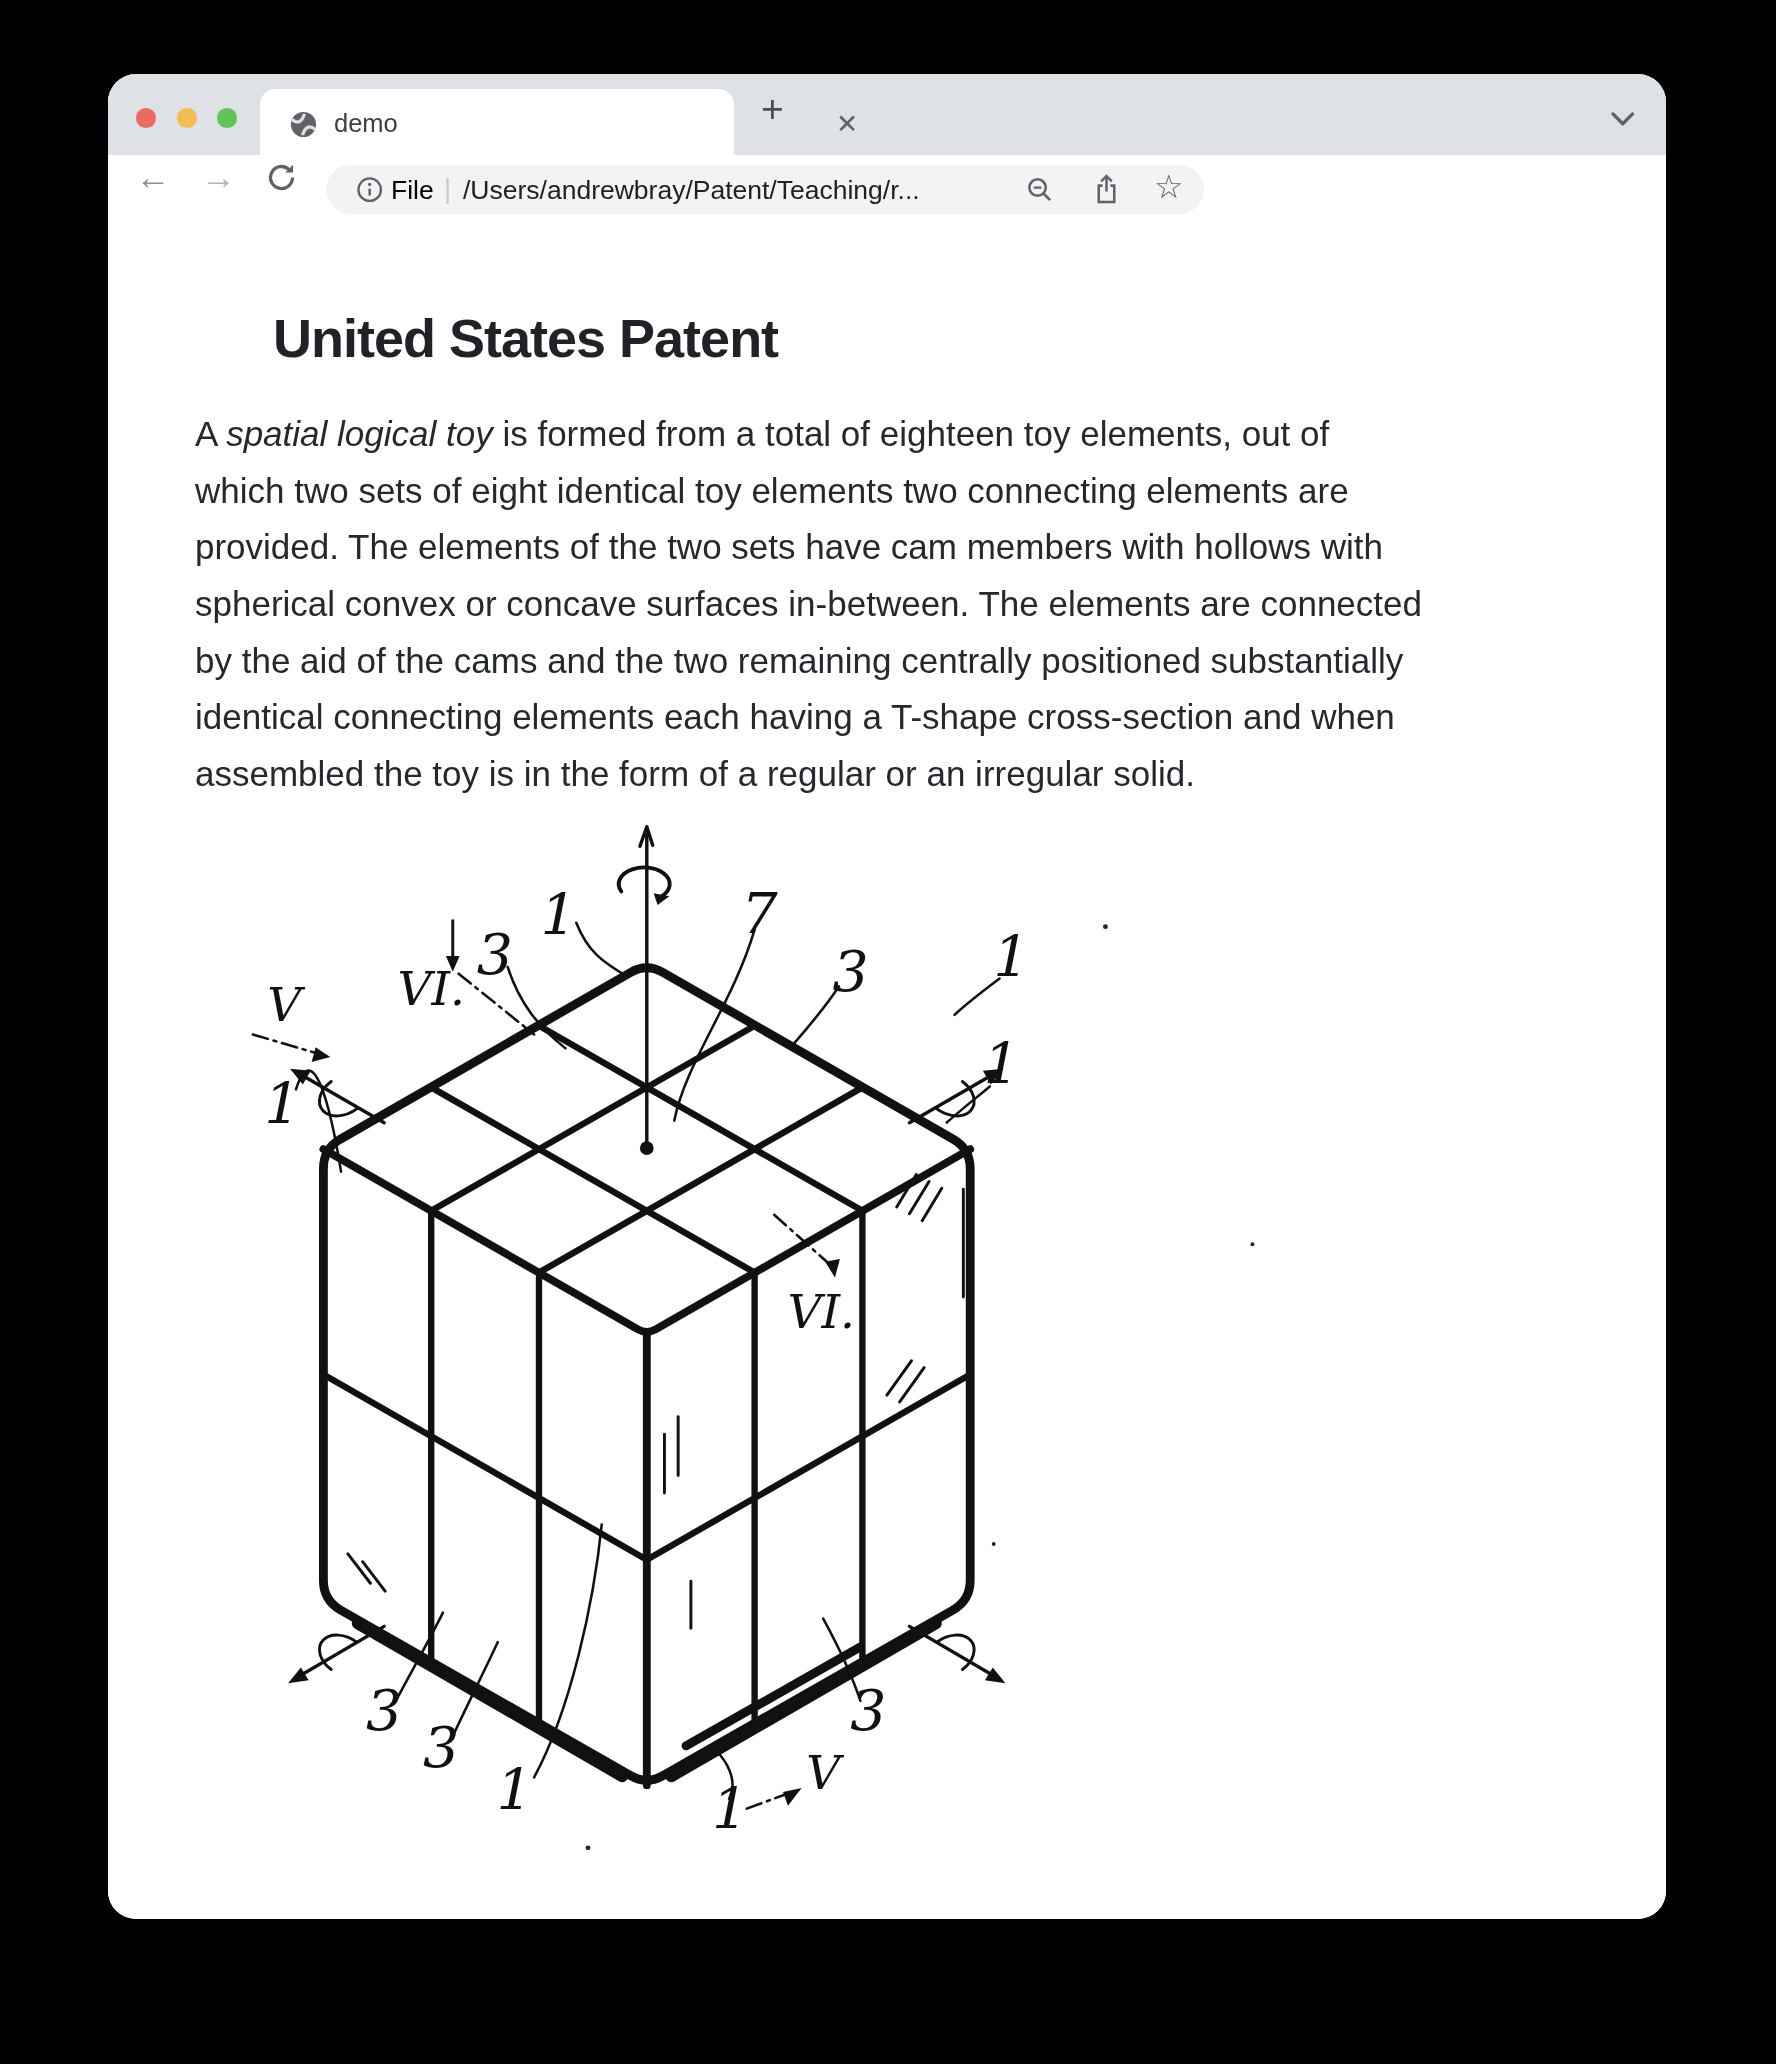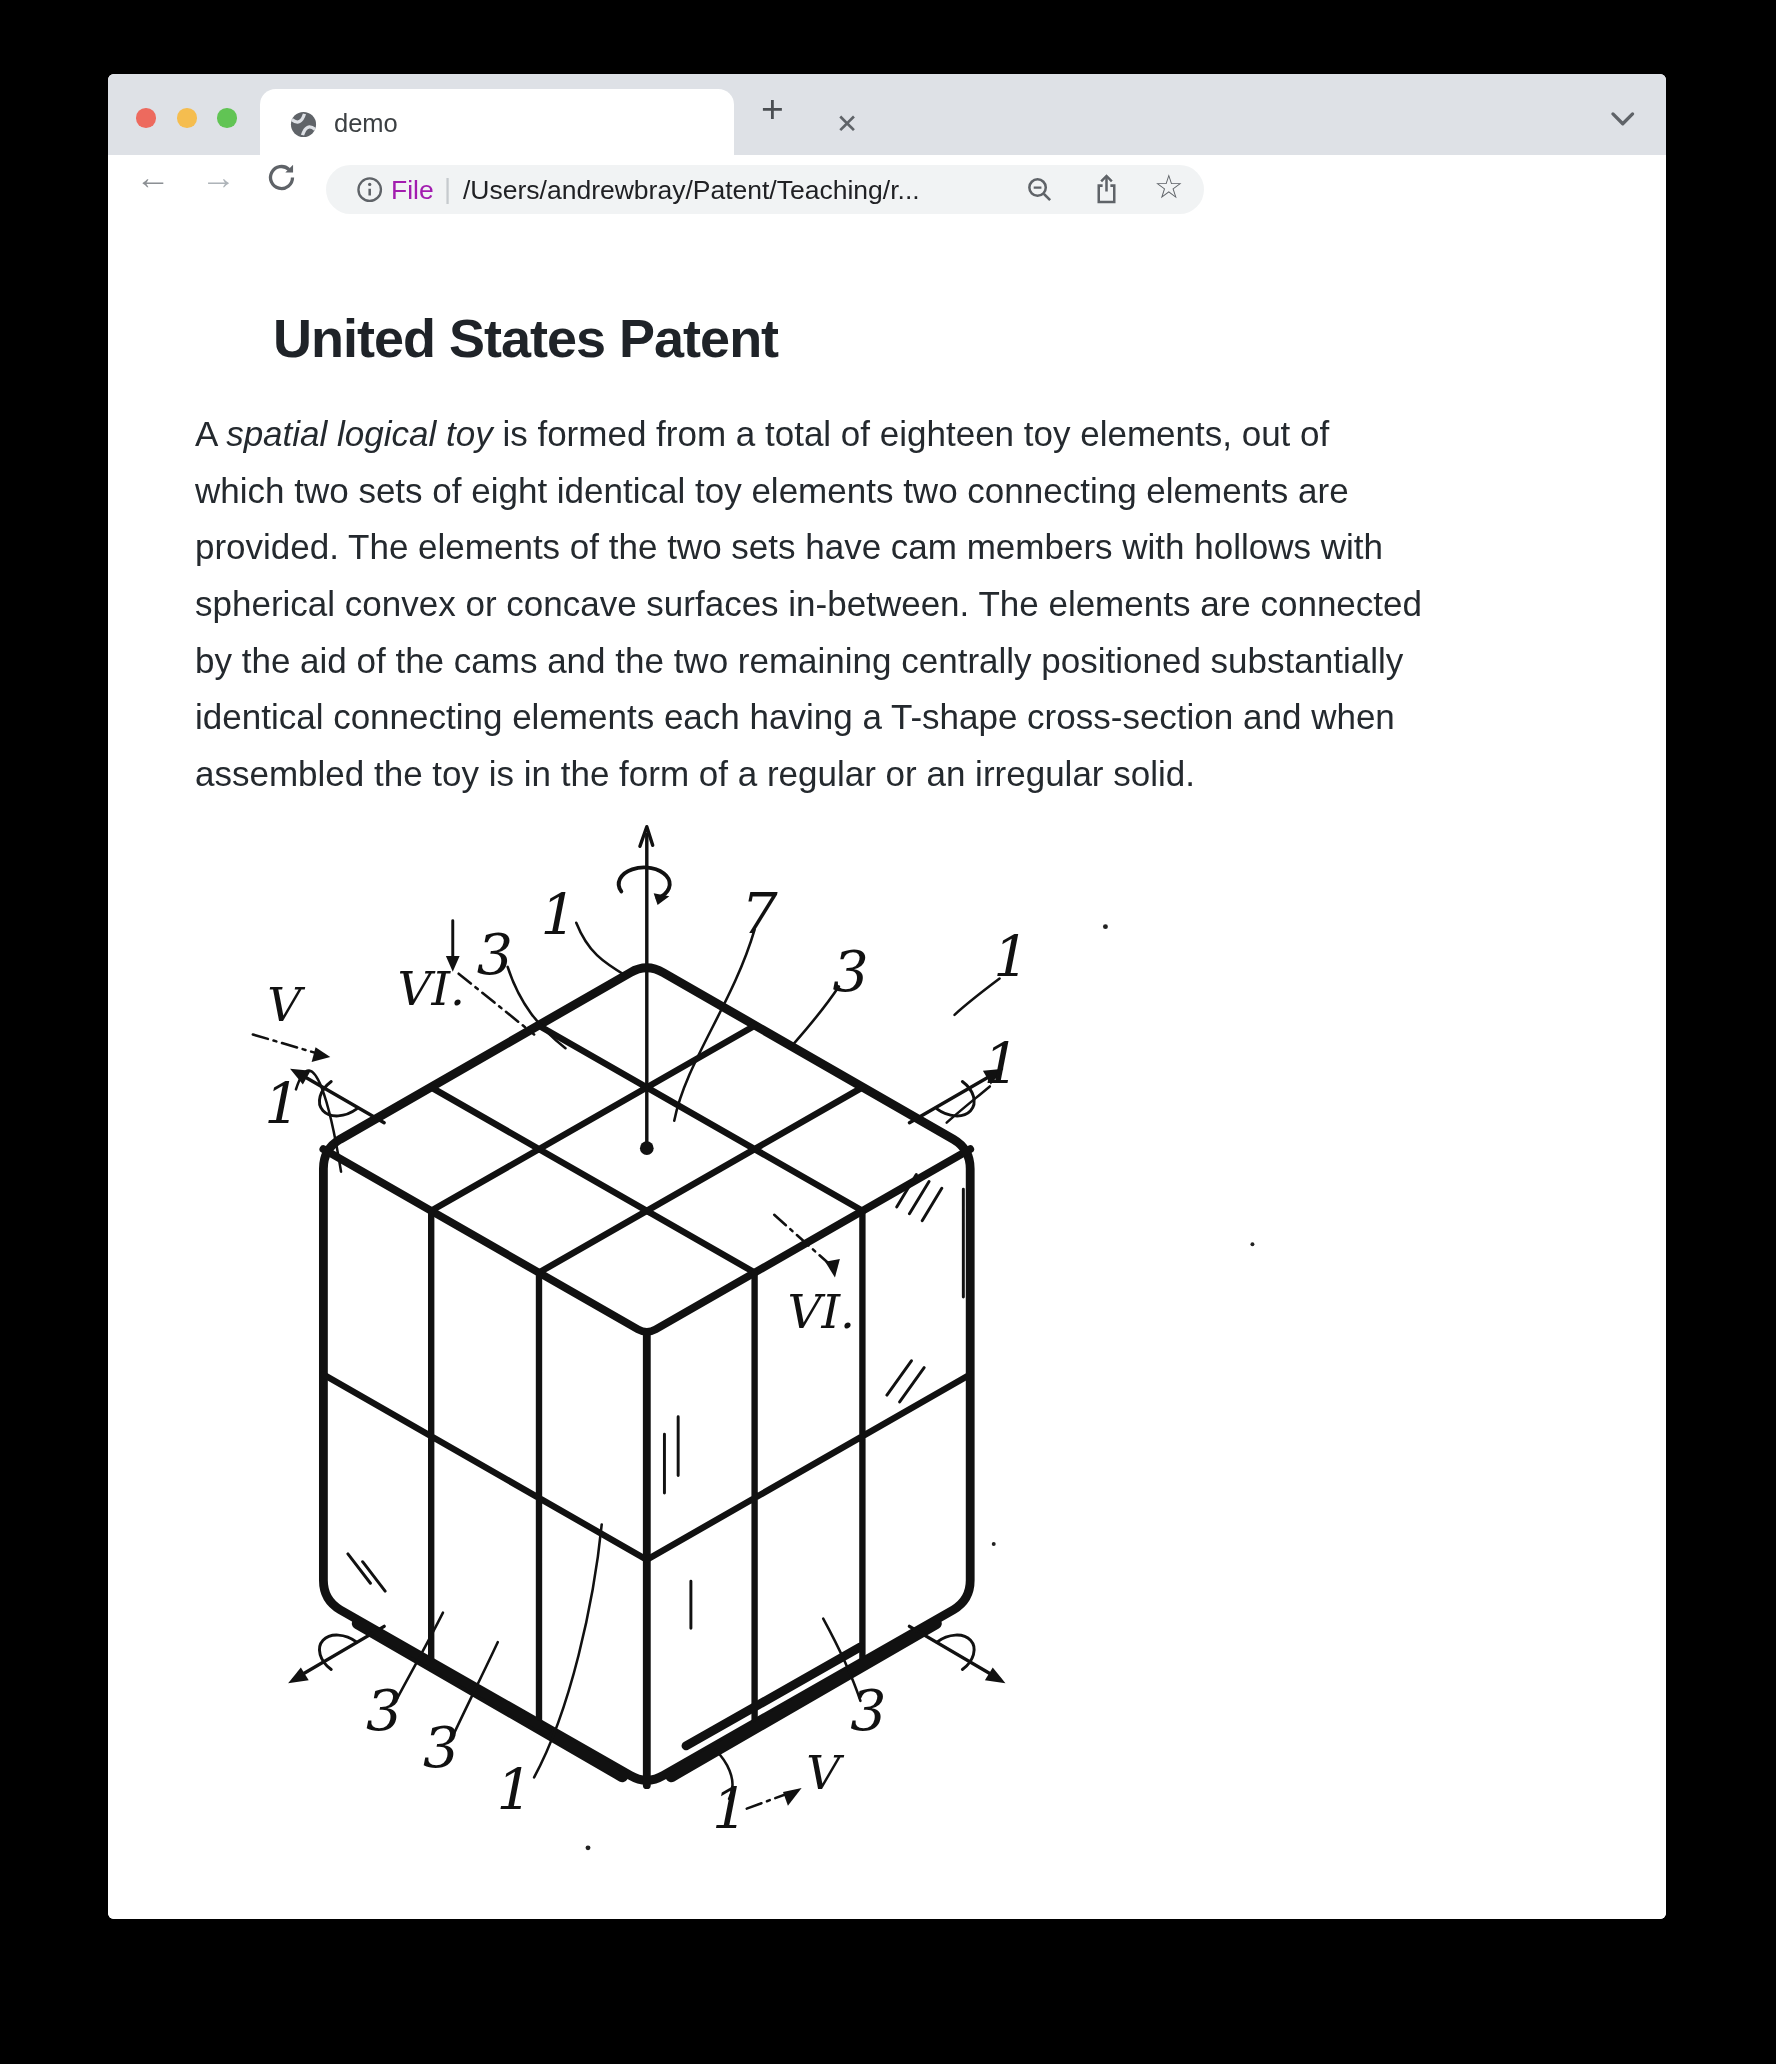--- a/index.html
+++ b/index.html
@@ -1,35 +1,35 @@
 <!DOCTYPE html>
 <html><head>
 <meta charset="utf-8">
 <style>
   html,body{margin:0;padding:0;background:#000;width:1776px;height:2064px;font-family:"Liberation Sans",sans-serif;}
-  .window{position:absolute;left:108px;top:74px;width:1558px;height:1845px;background:#fff;border-radius:6px;overflow:hidden;box-shadow:0 29px 78px rgba(0,0,0,.6);}
+  .window{position:absolute;left:108px;top:74px;width:1558px;height:1845px;background:#fff;border-radius:28px;overflow:hidden;box-shadow:0 29px 78px rgba(0,0,0,.6);}
   .tabstrip{position:absolute;left:0;top:0;width:100%;height:81px;background:#DEE1E6;}
   .light{position:absolute;top:34px;width:19.6px;height:19.6px;border-radius:50%;}
   .light.red{left:28px;background:#ED6A5E;}
   .light.yellow{left:69px;background:#F5BD4F;}
   .light.green{left:109px;background:#61C454;}
   .tab{position:absolute;left:152px;top:14.7px;width:474px;height:67px;background:#fff;border-radius:15.7px 15.7px 0 0;}
   .tab .favicon{position:absolute;left:29px;top:21.6px;width:29px;height:29px;}
   .tab .title{position:absolute;left:74px;top:20.6px;font-size:25.5px;color:#3C4043;}
   .tab .close{position:absolute;left:576px;top:19.6px;font-size:26.5px;color:#5F6368;cursor:default;}
   .newtab{position:absolute;left:653px;top:12.7px;font-size:39px;font-weight:300;color:#4A4E52;}
   .strip-chevron{position:absolute;left:1502px;top:37px;}
   .toolbar{position:absolute;left:0;top:81px;width:100%;height:74px;background:#fff;border-bottom:2px solid #E8EAED;}
   .navbtn{position:absolute;top:2px;font-size:35px;}
   .back{left:27.4px;color:#8C9094;}
   .fwd{left:93px;color:#AEB4B9;}
   .reload{position:absolute;left:157px;top:5.9px;}
   .pill{position:absolute;left:218px;top:9.8px;width:878px;height:49px;background:#F1F3F4;border-radius:24.5px;}
   .pill .info{position:absolute;left:30px;top:10.8px;}
-  .pill .scheme{position:absolute;left:65px;top:9.8px;font-size:26.5px;color:#a21caf;}
+  .pill .scheme{position:absolute;left:65px;top:9.8px;font-size:26.5px;color:#000000;}
   .pill .sep{position:absolute;left:118px;top:7.8px;font-size:27.4px;color:#C6CACE;}
   .pill .path{position:absolute;left:137px;top:9.8px;font-size:26.5px;color:#202124;white-space:nowrap;}
   .pill .zoomout{position:absolute;left:699px;top:9.8px;}
   .pill .share{position:absolute;left:765px;top:7.8px;}
   .pill .star{position:absolute;left:828px;top:2px;font-size:33px;color:#5F6368;}
   .ext{position:absolute;top:93px;}
   .chatic{left:1121px;width:33px;height:27.4px;background:#C0C4C8;border-radius:5.9px;color:#fff;font-size:18.6px;font-weight:bold;text-align:center;line-height:26.5px;}
   .chatic::after{content:"";position:absolute;left:3.9px;top:26.5px;border:5.9px solid transparent;border-top-color:#C0C4C8;}
   .chatic .nub{position:absolute;left:32px;top:5.9px;width:6.9px;height:13.7px;background:#C0C4C8;border-radius:0 3.9px 3.9px 0;}
   .mic{left:1184px;top:91px;}

